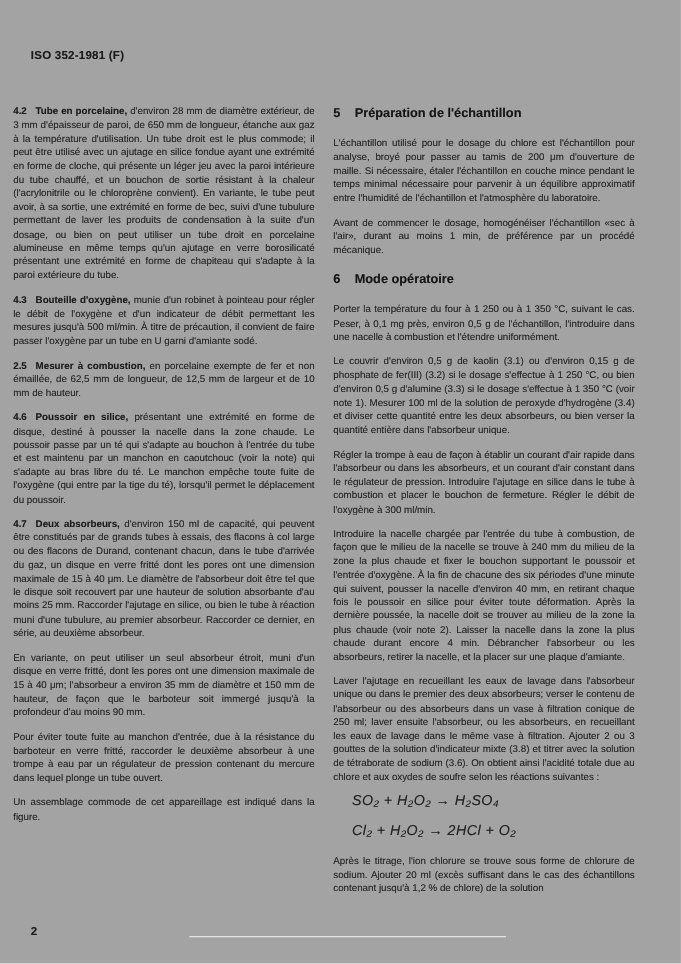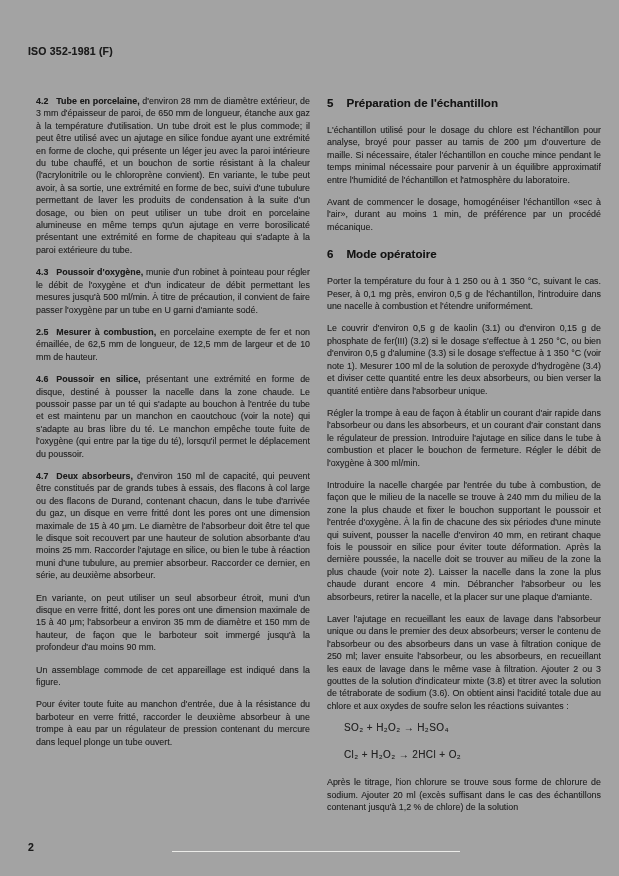--- a/index.html
+++ b/index.html
@@ -12,21 +12,21 @@
     overflow:hidden;
     text-shadow: 0 0 0.4px rgba(40,40,40,0.45);
     padding-left: 16px;
   }
   .doc-header {
     position:absolute; left:28px; top:45px;
     font-size:10.5px; font-weight:bold; color:#1b1b1b;
     letter-spacing:0.2px;
   }
   .columns {
-    position:absolute; left:36px; top:95px;
+    position:absolute; left:12px; top:95px;
     width:566px;
     display:flex; gap:17px;
   }
   .col { width:274px; }
   .para {
     font-size:8.9px; line-height:12.4px;
     text-align:justify;
     margin:0 0 10px 0;
   }
   .sec-num  { font-weight:bold; margin-right:8px; color:#1b1b1b; }
@@ -38,24 +38,25 @@
   .heading.mt { margin-top:13px; }
   .h-num { margin-right:13px; }
   .note {
     font-size:7.9px; line-height:11px;
     text-align:justify;
     margin:0 0 11px 0;
     color:#2e2e2e;
   }
   .note-label { margin-right:12px; }
   .equation {
-    font-size:10px; line-height:12px;
+    font-size:13px; line-height:12px;
     margin:3px 0 15px 17px;
     letter-spacing:0.4px;
     color:#232323;
+    font-style:italic;
   }
   .page-num {
     position:absolute; left:28px; top:841px;
     font-size:10.5px; font-weight:bold; color:#1b1b1b;
   }
   .artifact {
     position:absolute; left:172px; top:851px;
     width:288px; height:1px; background:#ebebe8;
   }
 </style>
@@ -65,35 +66,35 @@
 <div class="page">
 
   <div class="doc-header">ISO 352-1981 (F)</div>
 
   <div class="columns">
 
     <div class="col">
 
       <p class="para"><span class="sec-num">4.2</span><span class="sec-title">Tube en porcelaine,</span><span> d'environ 28 mm de diamètre extérieur, de 3 mm d'épaisseur de paroi, de 650 mm de longueur, étanche aux gaz à la température d'utilisation. Un tube droit est le plus commode; il peut être utilisé avec un ajutage en silice fondue ayant une extrémité en forme de cloche, qui présente un léger jeu avec la paroi intérieure du tube chauffé, et un bouchon de sortie résistant à la chaleur (l'acrylonitrile ou le chloroprène convient). En variante, le tube peut avoir, à sa sortie, une extrémité en forme de bec, suivi d'une tubulure permettant de laver les produits de condensation à la suite d'un dosage, ou bien on peut utiliser un tube droit en porcelaine alumineuse en même temps qu'un ajutage en verre borosilicaté présentant une extrémité en forme de chapiteau qui s'adapte à la paroi extérieure du tube.</span></p>
 
-      <p class="para"><span class="sec-num">4.3</span><span class="sec-title">Poussoir d'oxygène,</span><span> munie d'un robinet à pointeau pour régler le débit de l'oxygène et d'un indicateur de débit permettant les mesures jusqu'à 500 ml/min. À titre de précaution, il convient de faire passer l'oxygène par un tube en U garni d'amiante sodé.</span></p>
+      <p class="para"><span class="sec-num">4.3</span><span class="sec-title">Bouteille d'oxygène,</span><span> munie d'un robinet à pointeau pour régler le débit de l'oxygène et d'un indicateur de débit permettant les mesures jusqu'à 500 ml/min. À titre de précaution, il convient de faire passer l'oxygène par un tube en U garni d'amiante sodé.</span></p>
 
       <p class="para"><span class="sec-num">2.5</span><span class="sec-title">Mesurer à combustion,</span><span> en porcelaine exempte de fer et non émaillée, de 62,5 mm de longueur, de 12,5 mm de largeur et de 10 mm de hauteur.</span></p>
 
 
       <p class="para"><span class="sec-num">4.6</span><span class="sec-title">Poussoir en silice,</span><span> présentant une extrémité en forme de disque, destiné à pousser la nacelle dans la zone chaude. Le poussoir passe par un té qui s'adapte au bouchon à l'entrée du tube et est maintenu par un manchon en caoutchouc (voir la note) qui s'adapte au bras libre du té. Le manchon empêche toute fuite de l'oxygène (qui entre par la tige du té), lorsqu'il permet le déplacement du poussoir.</span></p>
 
 
       <p class="para"><span class="sec-num">4.7</span><span class="sec-title">Deux absorbeurs,</span><span> d'environ 150 ml de capacité, qui peuvent être constitués par de grands tubes à essais, des flacons à col large ou des flacons de Durand, contenant chacun, dans le tube d'arrivée du gaz, un disque en verre fritté dont les pores ont une dimension maximale de 15 à 40 μm. Le diamètre de l'absorbeur doit être tel que le disque soit recouvert par une hauteur de solution absorbante d'au moins 25 mm. Raccorder l'ajutage en silice, ou bien le tube à réaction muni d'une tubulure, au premier absorbeur. Raccorder ce dernier, en série, au deuxième absorbeur.</span></p>
 
       <p class="para">En variante, on peut utiliser un seul absorbeur étroit, muni d'un disque en verre fritté, dont les pores ont une dimension maximale de 15 à 40 μm; l'absorbeur a environ 35 mm de diamètre et 150 mm de hauteur, de façon que le barboteur soit immergé jusqu'à la profondeur d'au moins 90 mm.</p>
 
+      <p class="para">Pour éviter toute fuite au manchon d'entrée, due à la résistance du barboteur en verre fritté, raccorder le deuxième absorbeur à une trompe à eau par un régulateur de pression contenant du mercure dans lequel plonge un tube ouvert.</p>
+
       <p class="para">Un assemblage commode de cet appareillage est indiqué dans la figure.</p>
-
-      <p class="para">Pour éviter toute fuite au manchon d'entrée, due à la résistance du barboteur en verre fritté, raccorder le deuxième absorbeur à une trompe à eau par un régulateur de pression contenant du mercure dans lequel plonge un tube ouvert.</p>
 
     </div>
 
     <div class="col">
 
       <h2 class="heading"><span class="h-num">5</span><span>Préparation de l'échantillon</span></h2>
 
       <p class="para">L'échantillon utilisé pour le dosage du chlore est l'échantillon pour analyse, broyé pour passer au tamis de 200 μm d'ouverture de maille. Si nécessaire, étaler l'échantillon en couche mince pendant le temps minimal nécessaire pour parvenir à un équilibre approximatif entre l'humidité de l'échantillon et l'atmosphère du laboratoire.</p>
 
       <p class="para">Avant de commencer le dosage, homogénéiser l'échantillon «sec à l'air», durant au moins 1 min, de préférence par un procédé mécanique.</p>

